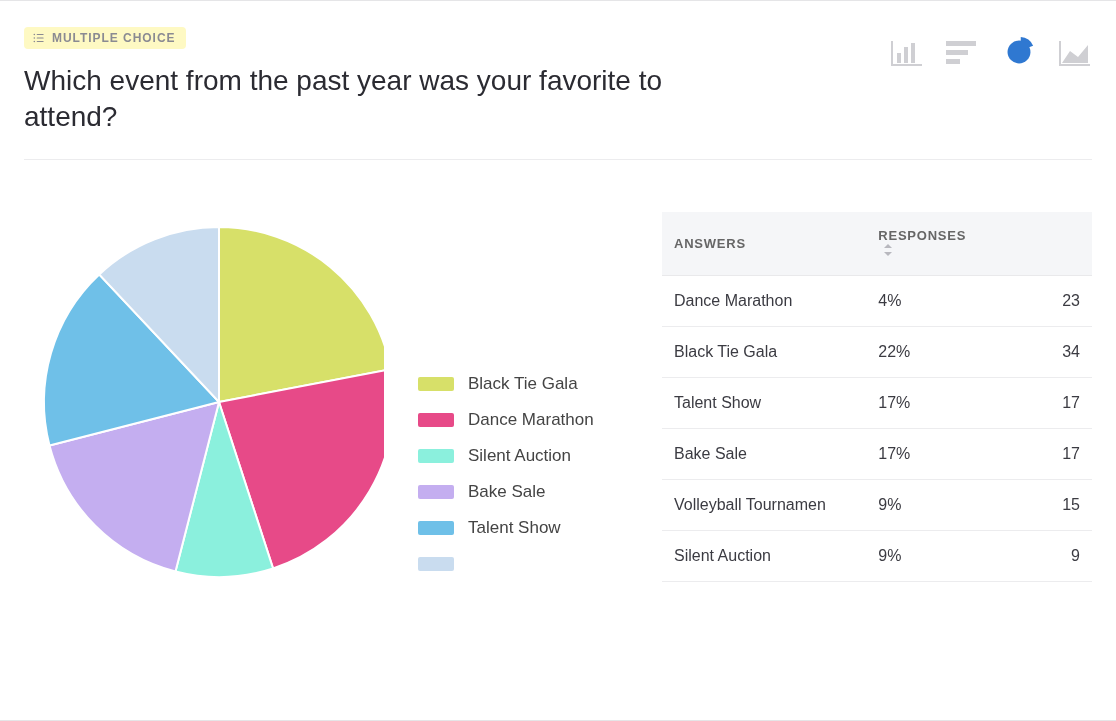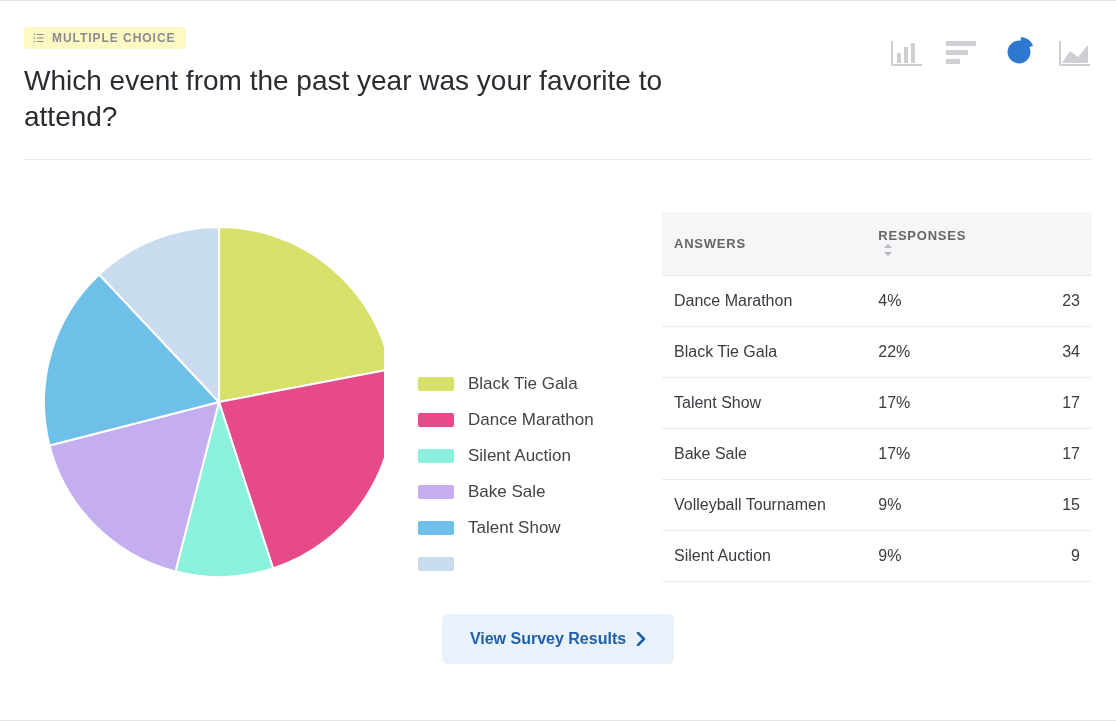--- a/index.html
+++ b/index.html
@@ -295,24 +295,14 @@
           </tr>
           <tr>
             <td>Silent Auction</td>
             <td>9%</td>
             <td>9</td>
           </tr>
         </tbody>
     </table>
   </div>
 
-  <div class="cta-wrap">
-    <div class="cta">
-      <span>View Survey Results</span>
-      <span class="chevron">
-        <svg width="10" height="14" viewBox="0 0 10 14">
-          <path d="M2 1 L8 7 L2 13" stroke="#1f5fa8" stroke-width="2.5" fill="none" stroke-linecap="round" stroke-linejoin="round"></path>
-        </svg>
-      </span>
-    </div>
-  </div>
 
 </div>
 
 </body></html>

